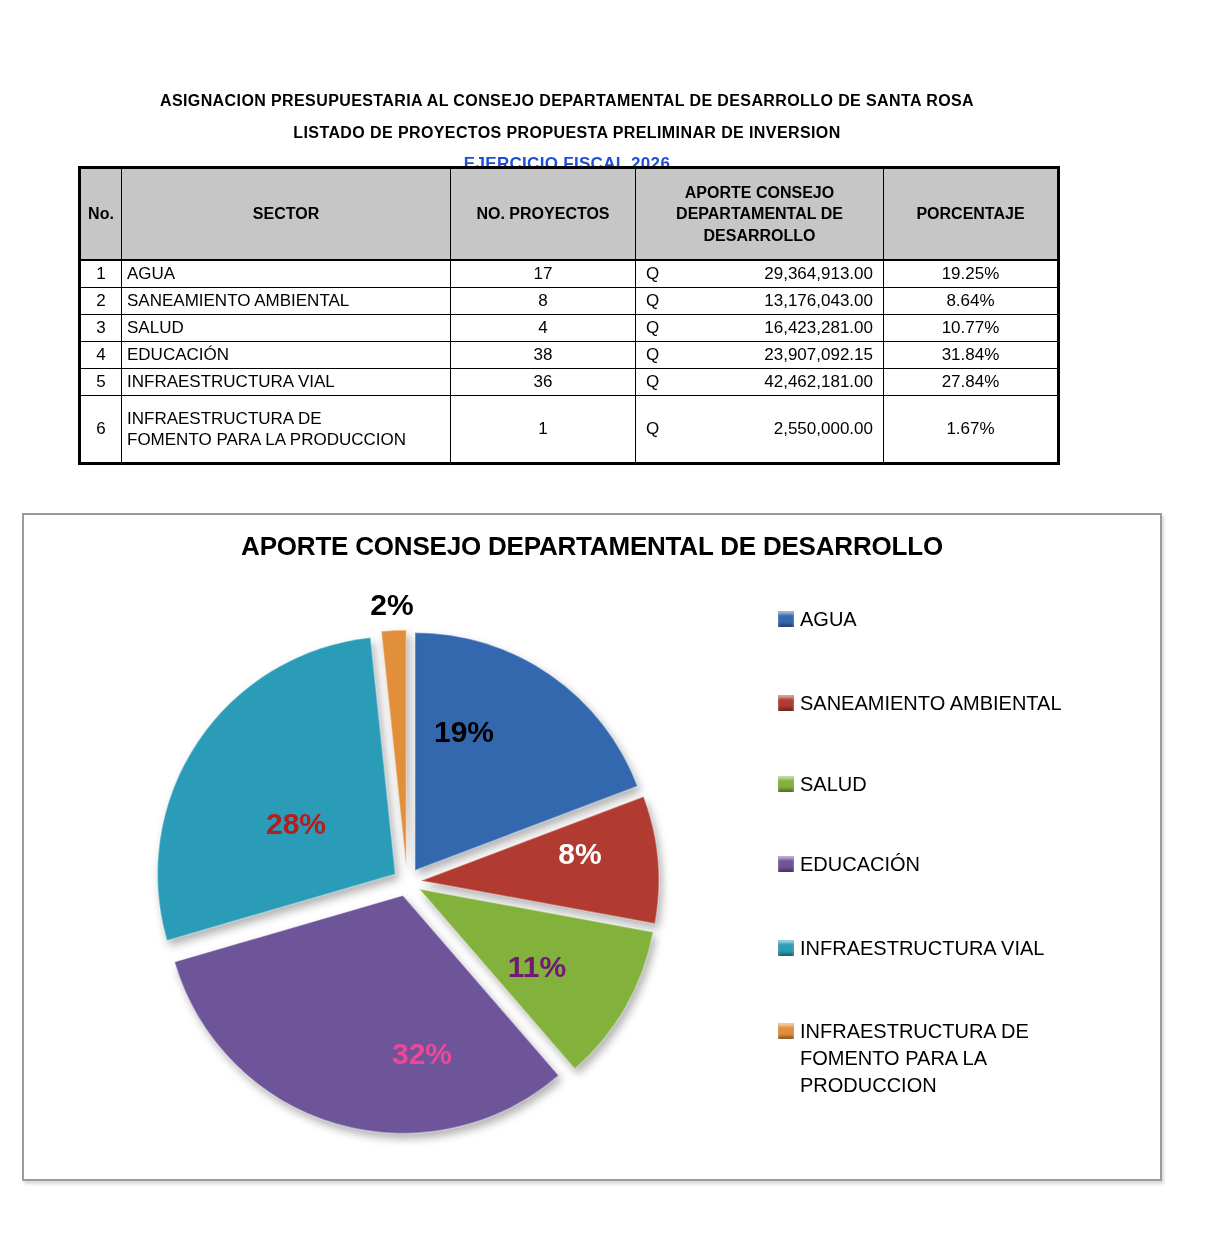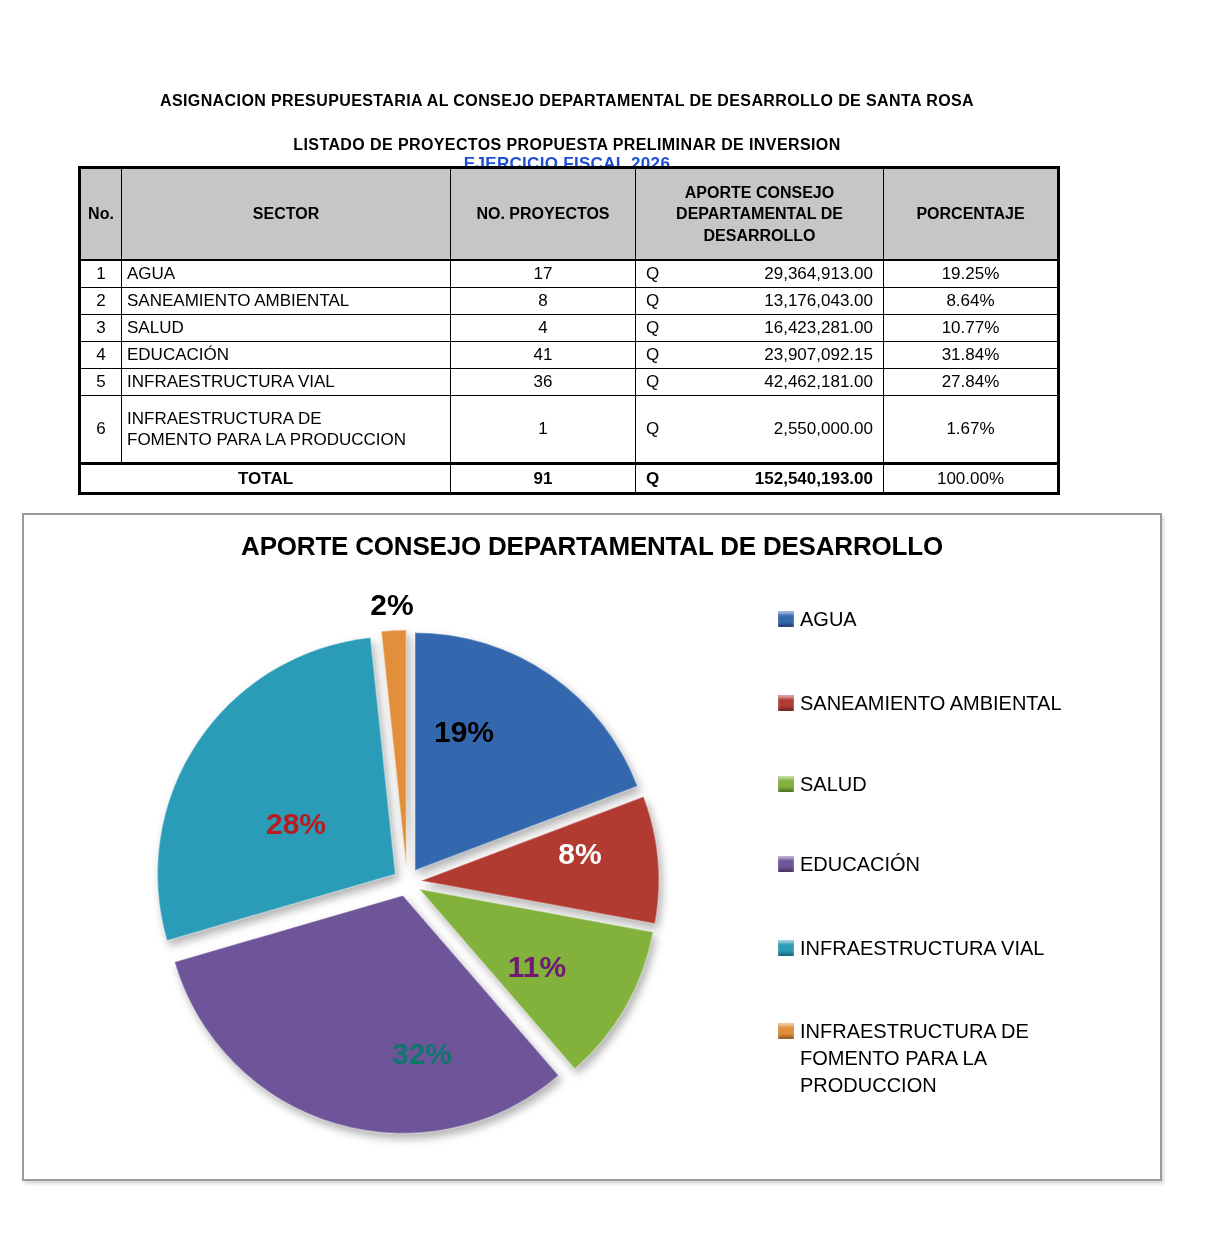--- a/index.html
+++ b/index.html
@@ -3,21 +3,21 @@
 <meta charset="utf-8">
 <style>
   html,body{margin:0;padding:0;background:#fff;}
   body{
     position:relative;width:1210px;height:1258px;overflow:hidden;
     font-family:"Liberation Sans",sans-serif;color:#000;
   }
   
   .doc-title{position:absolute;left:0;width:1134px;text-align:center;font-weight:bold;margin-top:8px;}
   .title1{top:84px;font-size:16px;letter-spacing:.4px;}
-  .title2{top:128px;font-size:16px;letter-spacing:.4px;}
+  .title2{top:116px;font-size:16px;letter-spacing:.4px;}
   .fiscal{top:146px;font-size:17px;color:#1d4ed8;letter-spacing:.3px;}
 
   
   table.budget{
     position:absolute;left:78px;top:166px;width:979px;
     border-collapse:collapse;table-layout:fixed;
     border:3px solid #000;font-size:17px;
   }
   table.budget th,table.budget td{border:1px solid #000;overflow:hidden;}
   .col-no{width:42px;}
@@ -123,21 +123,21 @@
           <div class="amt-wrap">
             <span>Q</span>
             <span>16,423,281.00</span>
           </div>
         </td>
       <td class="c">10.77%</td>
     </tr>
     <tr>
       <td class="c">4</td>
       <td class="sector">EDUCACIÓN</td>
-      <td class="c">41</td>
+      <td class="c">38</td>
       <td>
           <div class="amt-wrap">
             <span>Q</span>
             <span>23,907,092.15</span>
           </div>
         </td>
       <td class="c">31.84%</td>
     </tr>
     <tr>
       <td class="c">5</td>
@@ -156,51 +156,40 @@
       <td class="sector wrap2">INFRAESTRUCTURA DE
 FOMENTO PARA LA PRODUCCION</td>
       <td class="c">1</td>
       <td>
           <div class="amt-wrap">
             <span>Q</span>
             <span>2,550,000.00</span>
           </div>
         </td>
       <td class="c">1.67%</td>
-    </tr>
-    <tr class="total-row">
-      <td class="c b" colspan="2">TOTAL</td>
-      <td class="c b">91</td>
-      <td class="b">
-          <div class="amt-wrap">
-            <span>Q</span>
-            <span>152,540,193.00</span>
-          </div>
-        </td>
-      <td class="c">100.00%</td>
     </tr>
   </tbody>
 </table>
 
 <div class="chart-box">
   <svg id="pie-svg" width="1136" height="664">
       <path d="M 391.0 355.5 L 391.0 117.5 A 238 238 0 0 1 613.6 271.3 Z" fill="#3468AE" stroke="rgba(255,255,255,0.35)" stroke-width="1.5"></path>
       <path d="M 396.9 365.7 L 619.6 281.6 A 238 238 0 0 1 631.0 408.7 Z" fill="#B13A31" stroke="rgba(255,255,255,0.35)" stroke-width="1.5"></path>
       <path d="M 395.2 374.0 L 629.2 416.9 A 238 238 0 0 1 550.8 554.0 Z" fill="#82B13C" stroke="rgba(255,255,255,0.35)" stroke-width="1.5"></path>
       <path d="M 379.0 380.4 L 534.7 560.5 A 238 238 0 0 1 150.5 446.9 Z" fill="#6E5499" stroke="rgba(255,255,255,0.35)" stroke-width="1.5"></path>
       <path d="M 371.4 359.2 L 142.9 425.7 A 238 238 0 0 1 346.5 122.5 Z" fill="#2A9CB8" stroke="rgba(255,255,255,0.35)" stroke-width="1.5"></path>
       <path d="M 382.3 353.0 L 357.3 116.3 A 238 238 0 0 1 382.3 115.0 Z" fill="#E28F3B" stroke="rgba(255,255,255,0.35)" stroke-width="1.5"></path>
     </svg>
 
   <div class="chart-title">APORTE CONSEJO DEPARTAMENTAL DE DESARROLLO</div>
 
   <span class="pie-pct" style="left: 440px; top: 217px; color: rgb(0, 0, 0);">19%</span>
   <span class="pie-pct" style="left: 556px; top: 339px; color: rgb(255, 255, 255);">8%</span>
   <span class="pie-pct" style="left: 513px; top: 452px; color: #701a75;">11%</span>
-  <span class="pie-pct" style="left: 398px; top: 539px; color: #0f766e;">32%</span>
+  <span class="pie-pct" style="left: 398px; top: 539px; color: #ec4899;">32%</span>
   <span class="pie-pct" style="left: 272px; top: 309px; color: #b91c1c;">28%</span>
   <span class="pie-pct" style="left: 368px; top: 90px; color: rgb(0, 0, 0);">2%</span>
 
   <div class="legend-item" style="top:91px;">
     <span class="legend-swatch" style="background: rgb(52, 104, 174);"></span>
     <span>AGUA</span>
   </div>
   <div class="legend-item" style="top:175px;">
     <span class="legend-swatch" style="background: rgb(177, 58, 49);"></span>
     <span>SANEAMIENTO AMBIENTAL</span>

